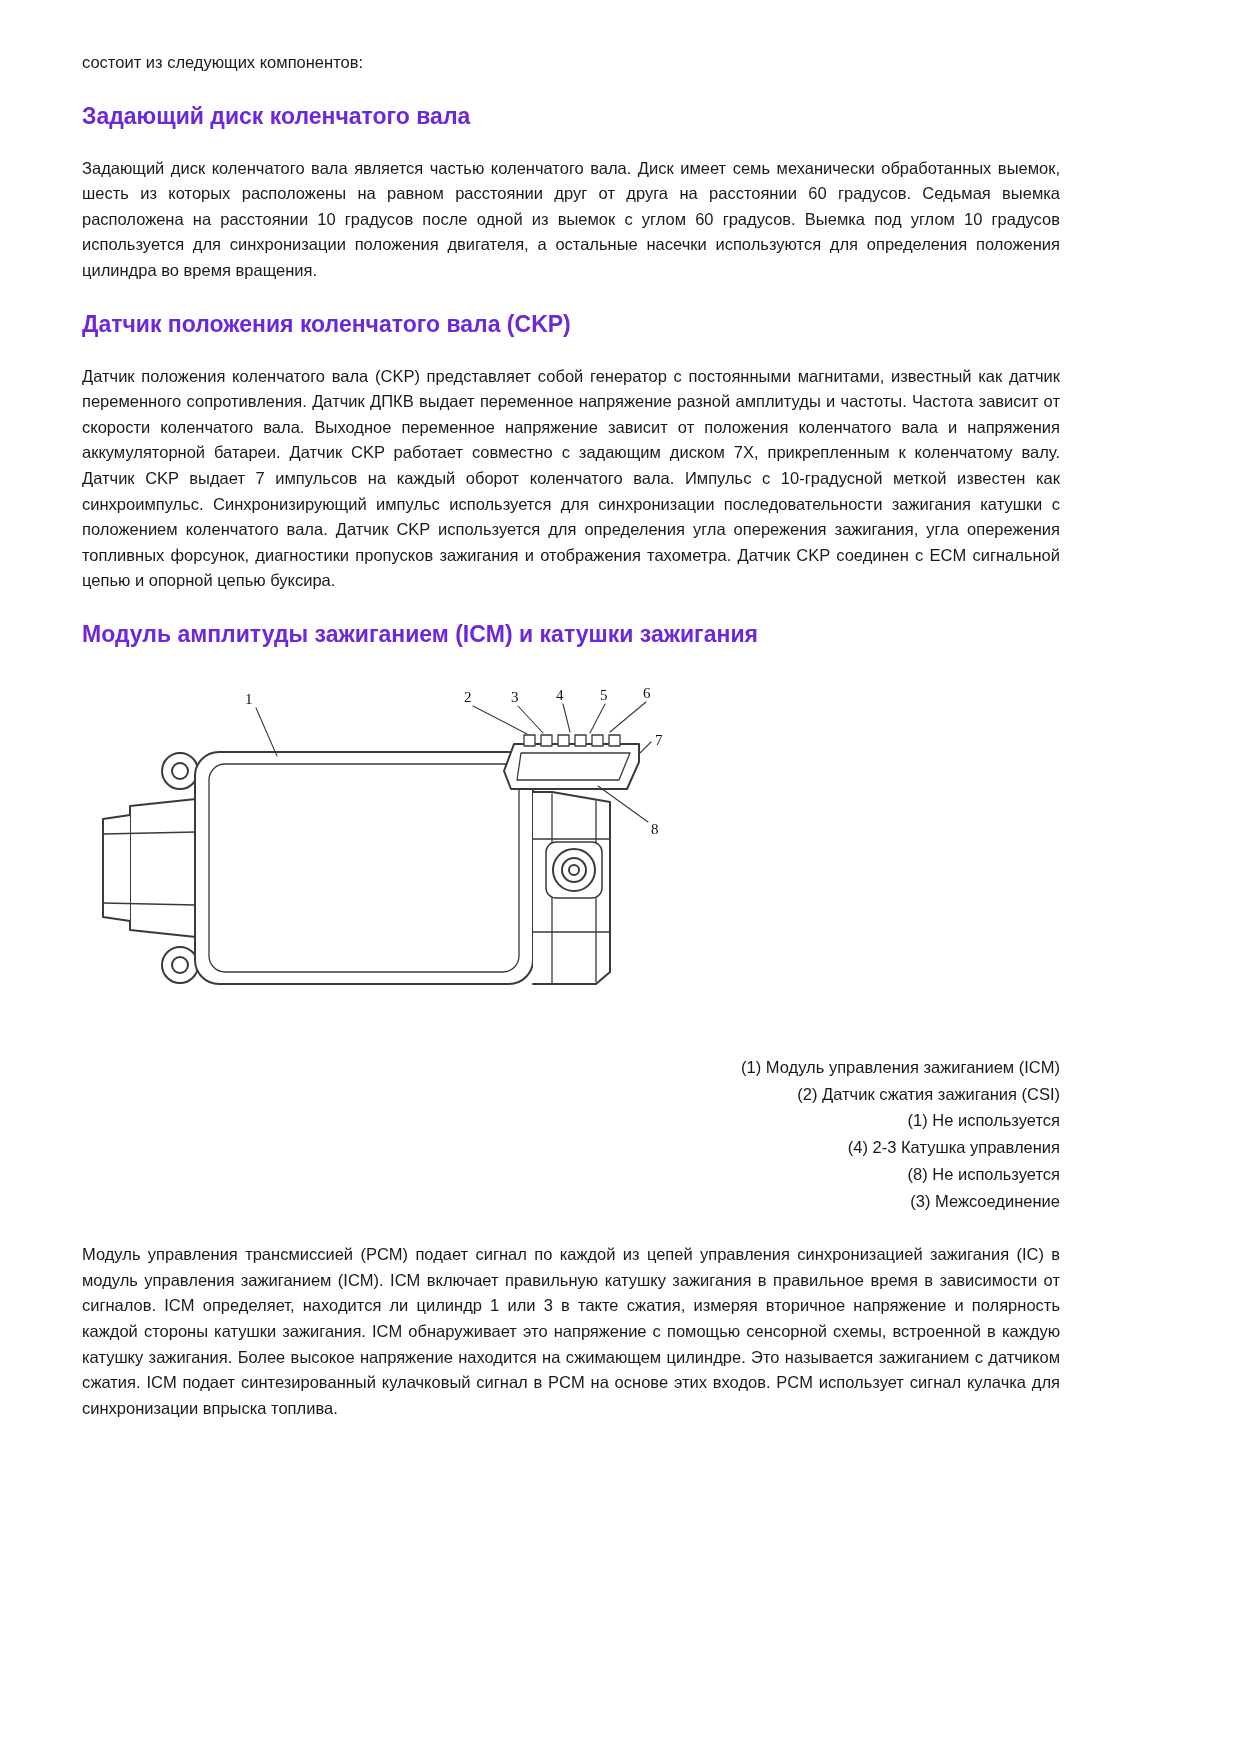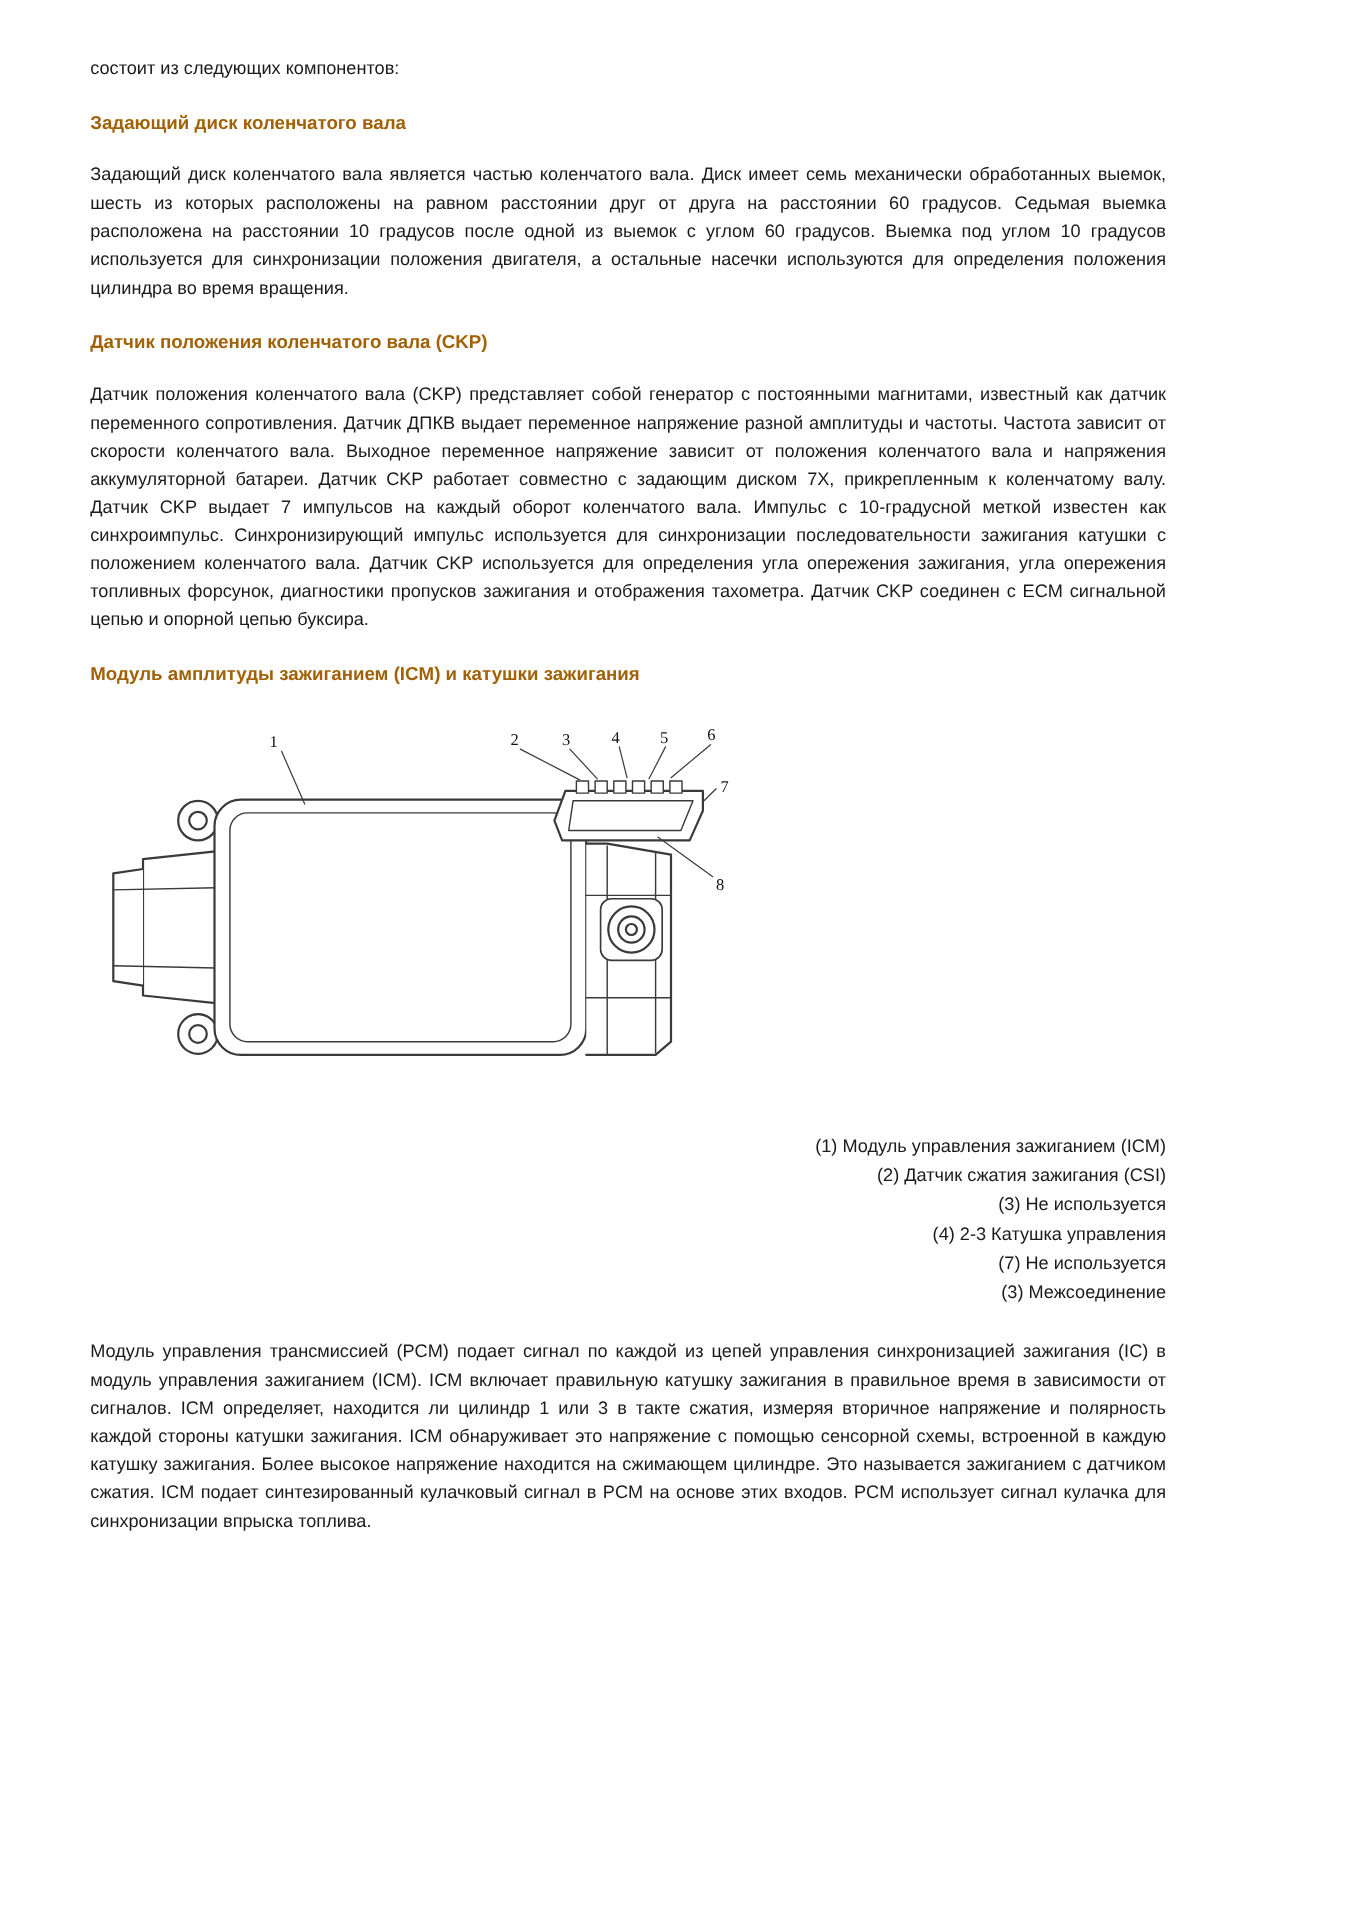--- a/index.html
+++ b/index.html
@@ -20,23 +20,23 @@
     color: #1a1a1a;
   }
   .para {
     margin: 0 0 24px 0;
     text-align: justify;
   }
   .intro {
     text-align: left;
   }
   h2.doc-heading {
-    font-size: 17px;
+    font-size: 23px;
     font-weight: 700;
-    color: #a16207;
+    color: #6d28d9;
     margin: 24px 0 24px 0;
     line-height: 1.4;
   }
   figure.diagram {
     margin: 18px 0 30px 8px;
     padding: 0;
   }
   .diagram svg {
     display: block;
   }
@@ -140,21 +140,21 @@
       <text x="510" y="26">5</text>
       <text x="553" y="24">6</text>
       <text x="565" y="71">7</text>
       <text x="561" y="160">8</text>
     </svg>
   </figure>
 
   <div class="legend">
     <div class="legend-line">(1) Модуль управления зажиганием (ICM)</div>
     <div class="legend-line">(2) Датчик сжатия зажигания (CSI)</div>
-    <div class="legend-line">(3) Не используется</div>
+    <div class="legend-line">(1) Не используется</div>
     <div class="legend-line">(4) 2-3 Катушка управления</div>
-    <div class="legend-line">(7) Не используется</div>
+    <div class="legend-line">(8) Не используется</div>
     <div class="legend-line">(3) Межсоединение</div>
   </div>
 
   <p class="para">Модуль управления трансмиссией (PCM) подает сигнал по каждой из цепей управления синхронизацией зажигания (IC) в модуль управления зажиганием (ICM). ICM включает правильную катушку зажигания в правильное время в зависимости от сигналов. ICM определяет, находится ли цилиндр 1 или 3 в такте сжатия, измеряя вторичное напряжение и полярность каждой стороны катушки зажигания. ICM обнаруживает это напряжение с помощью сенсорной схемы, встроенной в каждую катушку зажигания. Более высокое напряжение находится на сжимающем цилиндре. Это называется зажиганием с датчиком сжатия. ICM подает синтезированный кулачковый сигнал в PCM на основе этих входов. PCM использует сигнал кулачка для синхронизации впрыска топлива.</p>
 
 </div>
 
 </body></html>

